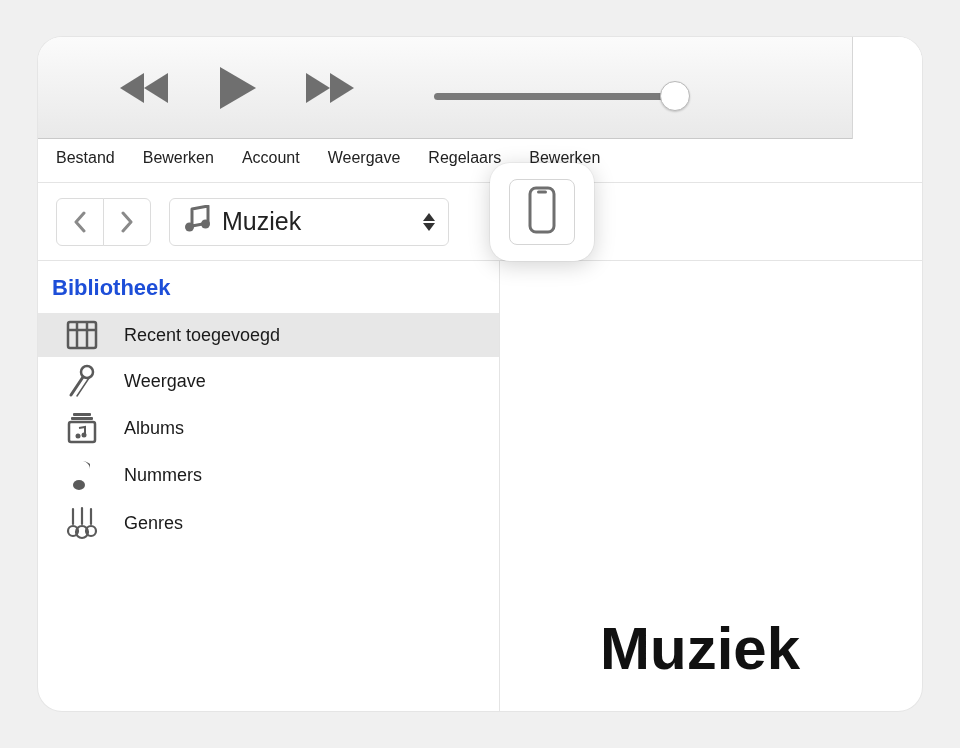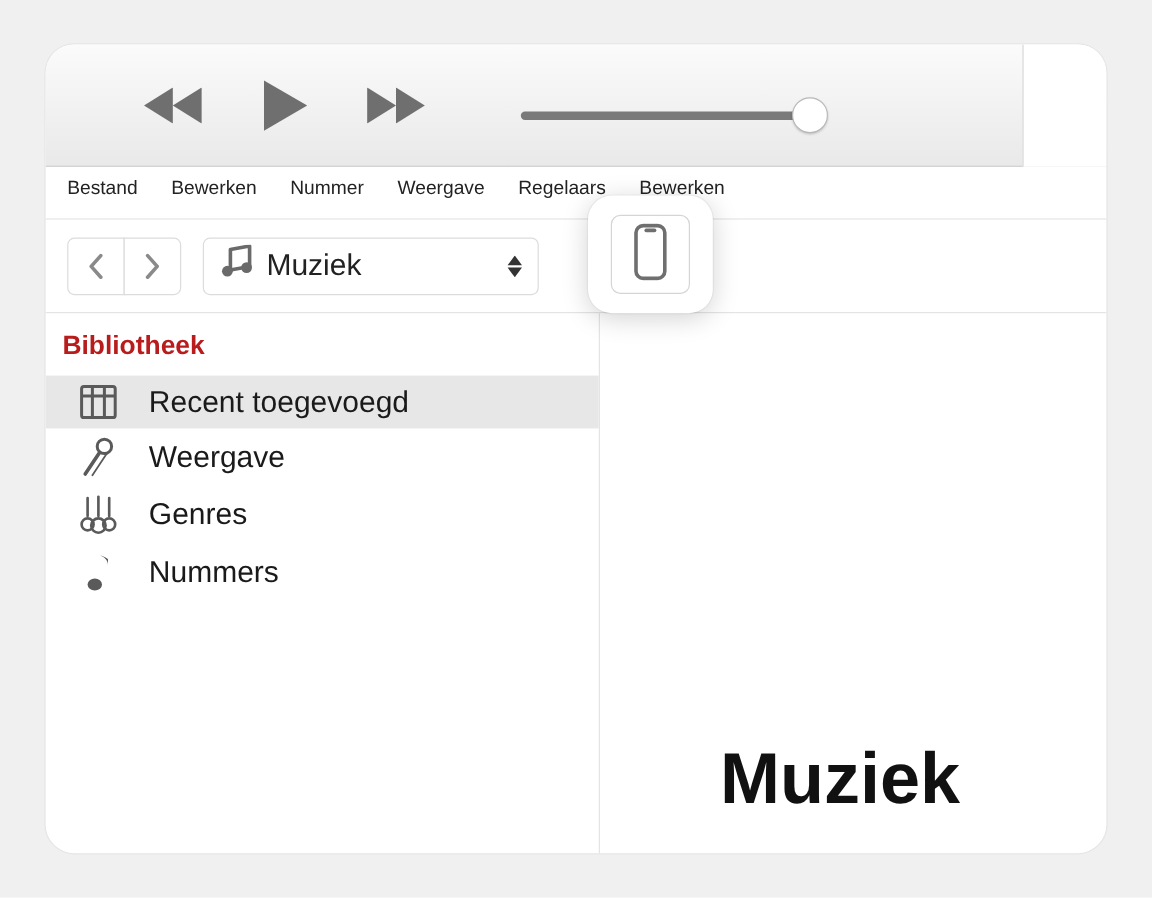--- a/index.html
+++ b/index.html
@@ -111,28 +111,28 @@
   }
 
   
   .content { display: flex; height: calc(100% - 102px - 44px - 78px); }
   .sidebar {
     width: 462px;
     border-right: 1px solid #e4e4e4;
     overflow: hidden;
   }
   .sidebar-header {
-    font-size: 22px; font-weight: 700; color: #b91c1c;
+    font-size: 22px; font-weight: 700; color: #1d4ed8;
     padding: 14px 0 12px 14px;
   }
   .side-item {
     display: flex; align-items: center;
     gap: 22px;
     padding: 7px 0 7px 24px;
-    font-size: 25px;
+    font-size: 18px;
     color: #1a1a1a;
   }
   .side-item.selected { background: #e7e7e7; }
   .side-item .icon-slot { width: 40px; display:flex; justify-content:center; }
 
   .main {
     flex: 1;
     position: relative;
     overflow: hidden;
   }
@@ -175,21 +175,21 @@
     <div class="slider-wrap">
       <div class="slider-track"></div>
       <div class="slider-knob"></div>
     </div>
     <div class="right-panel-stub"></div>
   </div>
 
   <div class="menubar">
     <span>Bestand</span>
     <span>Bewerken</span>
-    <span>Nummer</span>
+    <span>Account</span>
     <span>Weergave</span>
     <span>Regelaars</span>
     <span>Bewerken</span>
   </div>
 
   <div class="toolbar">
     <div class="nav-pair">
       <div class="nav-btn">
         <svg width="14" height="22" viewBox="0 0 14 22">
             <path fill="none" stroke="#8a8a8a" stroke-width="3" stroke-linecap="round" stroke-linejoin="round" d="M11 2 L3 11 L11 20"></path>
@@ -256,47 +256,60 @@
         <span class="icon-slot">
           <svg width="30" height="34" viewBox="0 0 30 34">
               <circle cx="20" cy="8" r="6" fill="none" stroke="#5a5a5a" stroke-width="2.5"></circle>
               <path d="M16 13 L4 31" stroke="#5a5a5a" stroke-width="3" stroke-linecap="round"></path>
               <path d="M22 14 L10 32" stroke="#5a5a5a" stroke-width="1.5" stroke-linecap="round"></path>
             </svg>
         </span>
         <span>Weergave</span>
       </div>
 
+      <div class="side-item">
+        <span class="icon-slot">
+          <svg width="30" height="32" viewBox="0 0 30 32">
+              <rect x="6" y="1" width="18" height="3" rx="1" fill="#5a5a5a"></rect>
+              <rect x="4" y="5" width="22" height="3" rx="1" fill="#5a5a5a"></rect>
+              <rect x="2" y="10" width="26" height="20" rx="2" fill="none" stroke="#5a5a5a" stroke-width="2.5"></rect>
+              <path d="M12 16 L18 15 L18 23" fill="none" stroke="#5a5a5a" stroke-width="2"></path>
+              <circle cx="11" cy="24" r="2.5" fill="#5a5a5a"></circle>
+              <circle cx="17" cy="23" r="2.5" fill="#5a5a5a"></circle>
+            </svg>
+        </span>
+        <span>Albums</span>
+      </div>
+
+      <div class="side-item">
+        <span class="icon-slot">
+          <svg width="22" height="34" viewBox="0 0 22 34">
+              <path d="M12 3 C16 4 19 7 19 11 L19 6 C19 6 15 3 12 3 L12 25" fill="#5a5a5a"></path>
+              <ellipse cx="8" cy="27" rx="6" ry="5" fill="#5a5a5a"></ellipse>
+            </svg>
+        </span>
+        <span>Nummers</span>
+      </div>
 
       <div class="side-item">
         <span class="icon-slot">
           <svg width="34" height="34" viewBox="0 0 34 34">
               <g stroke="#5a5a5a" stroke-width="2.2" fill="none" stroke-linecap="round">
                 <path d="M8 3 L8 18"></path>
                 <path d="M17 2 L17 18"></path>
                 <path d="M26 3 L26 18"></path>
                 <circle cx="8" cy="25" r="5"></circle>
                 <circle cx="17" cy="26" r="6"></circle>
                 <circle cx="26" cy="25" r="5"></circle>
               </g>
             </svg>
         </span>
         <span>Genres</span>
       </div>
 
-      <div class="side-item">
-        <span class="icon-slot">
-          <svg width="22" height="34" viewBox="0 0 22 34">
-              <path d="M12 3 C16 4 19 7 19 11 L19 6 C19 6 15 3 12 3 L12 25" fill="#5a5a5a"></path>
-              <ellipse cx="8" cy="27" rx="6" ry="5" fill="#5a5a5a"></ellipse>
-            </svg>
-        </span>
-        <span>Nummers</span>
-      </div>
-
     </div>
 
     <div class="main">
       <div class="main-heading">Muziek</div>
     </div>
   </div>
 
 </div>
 
 </body></html>

